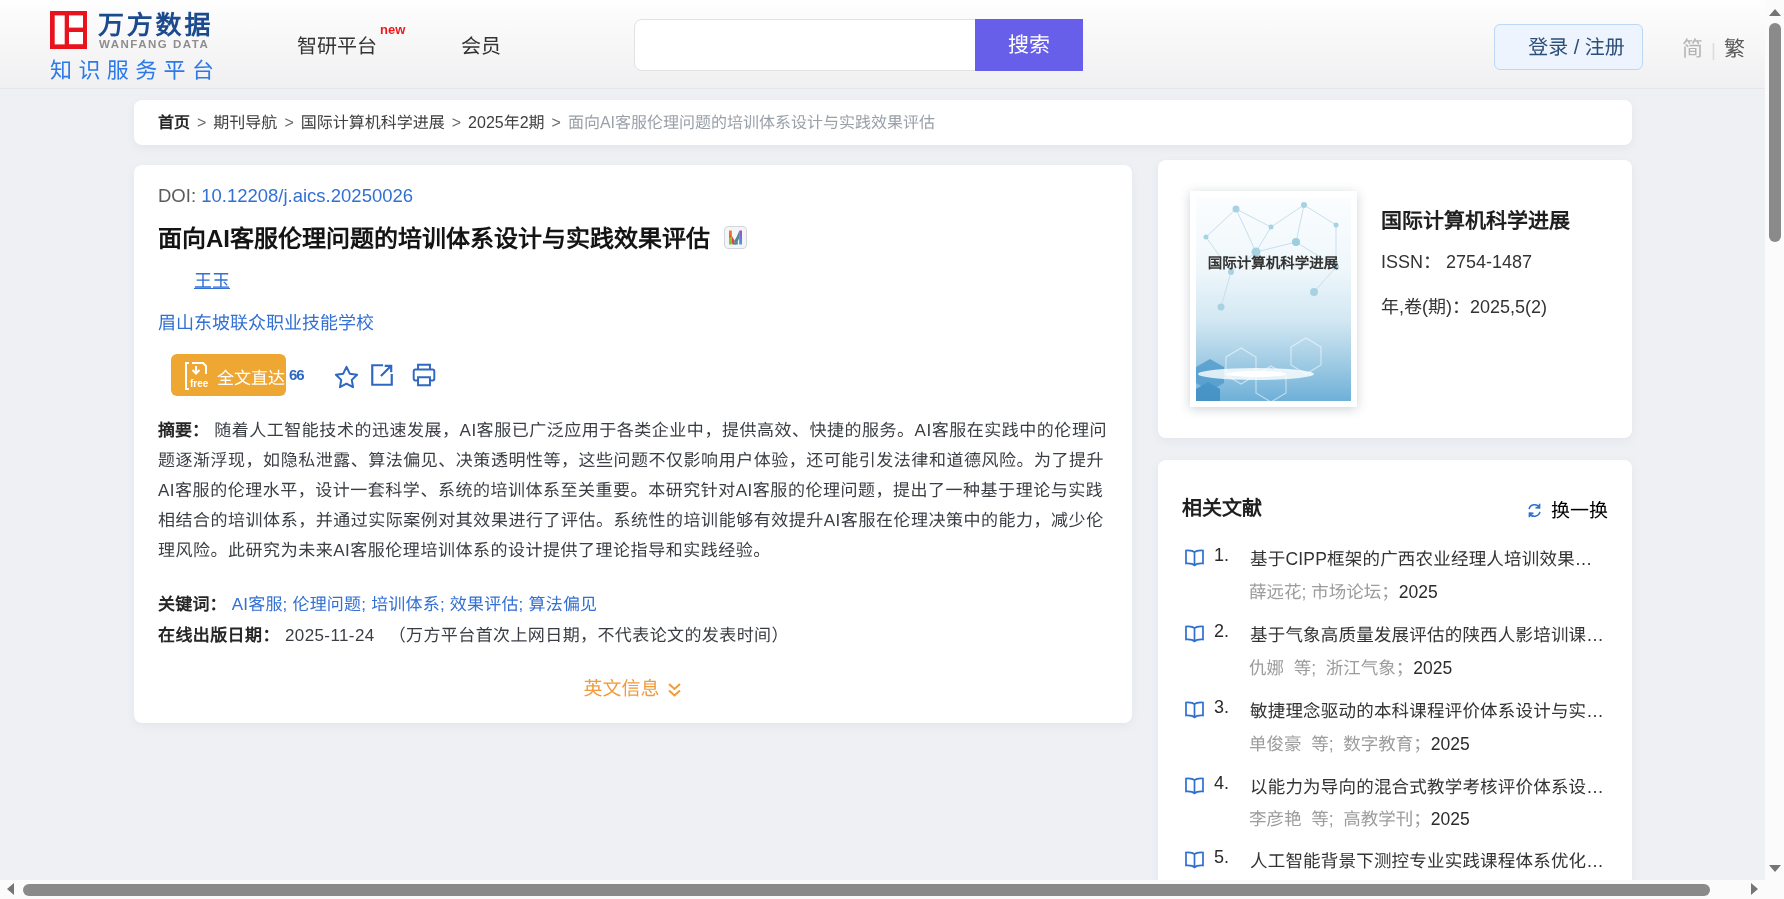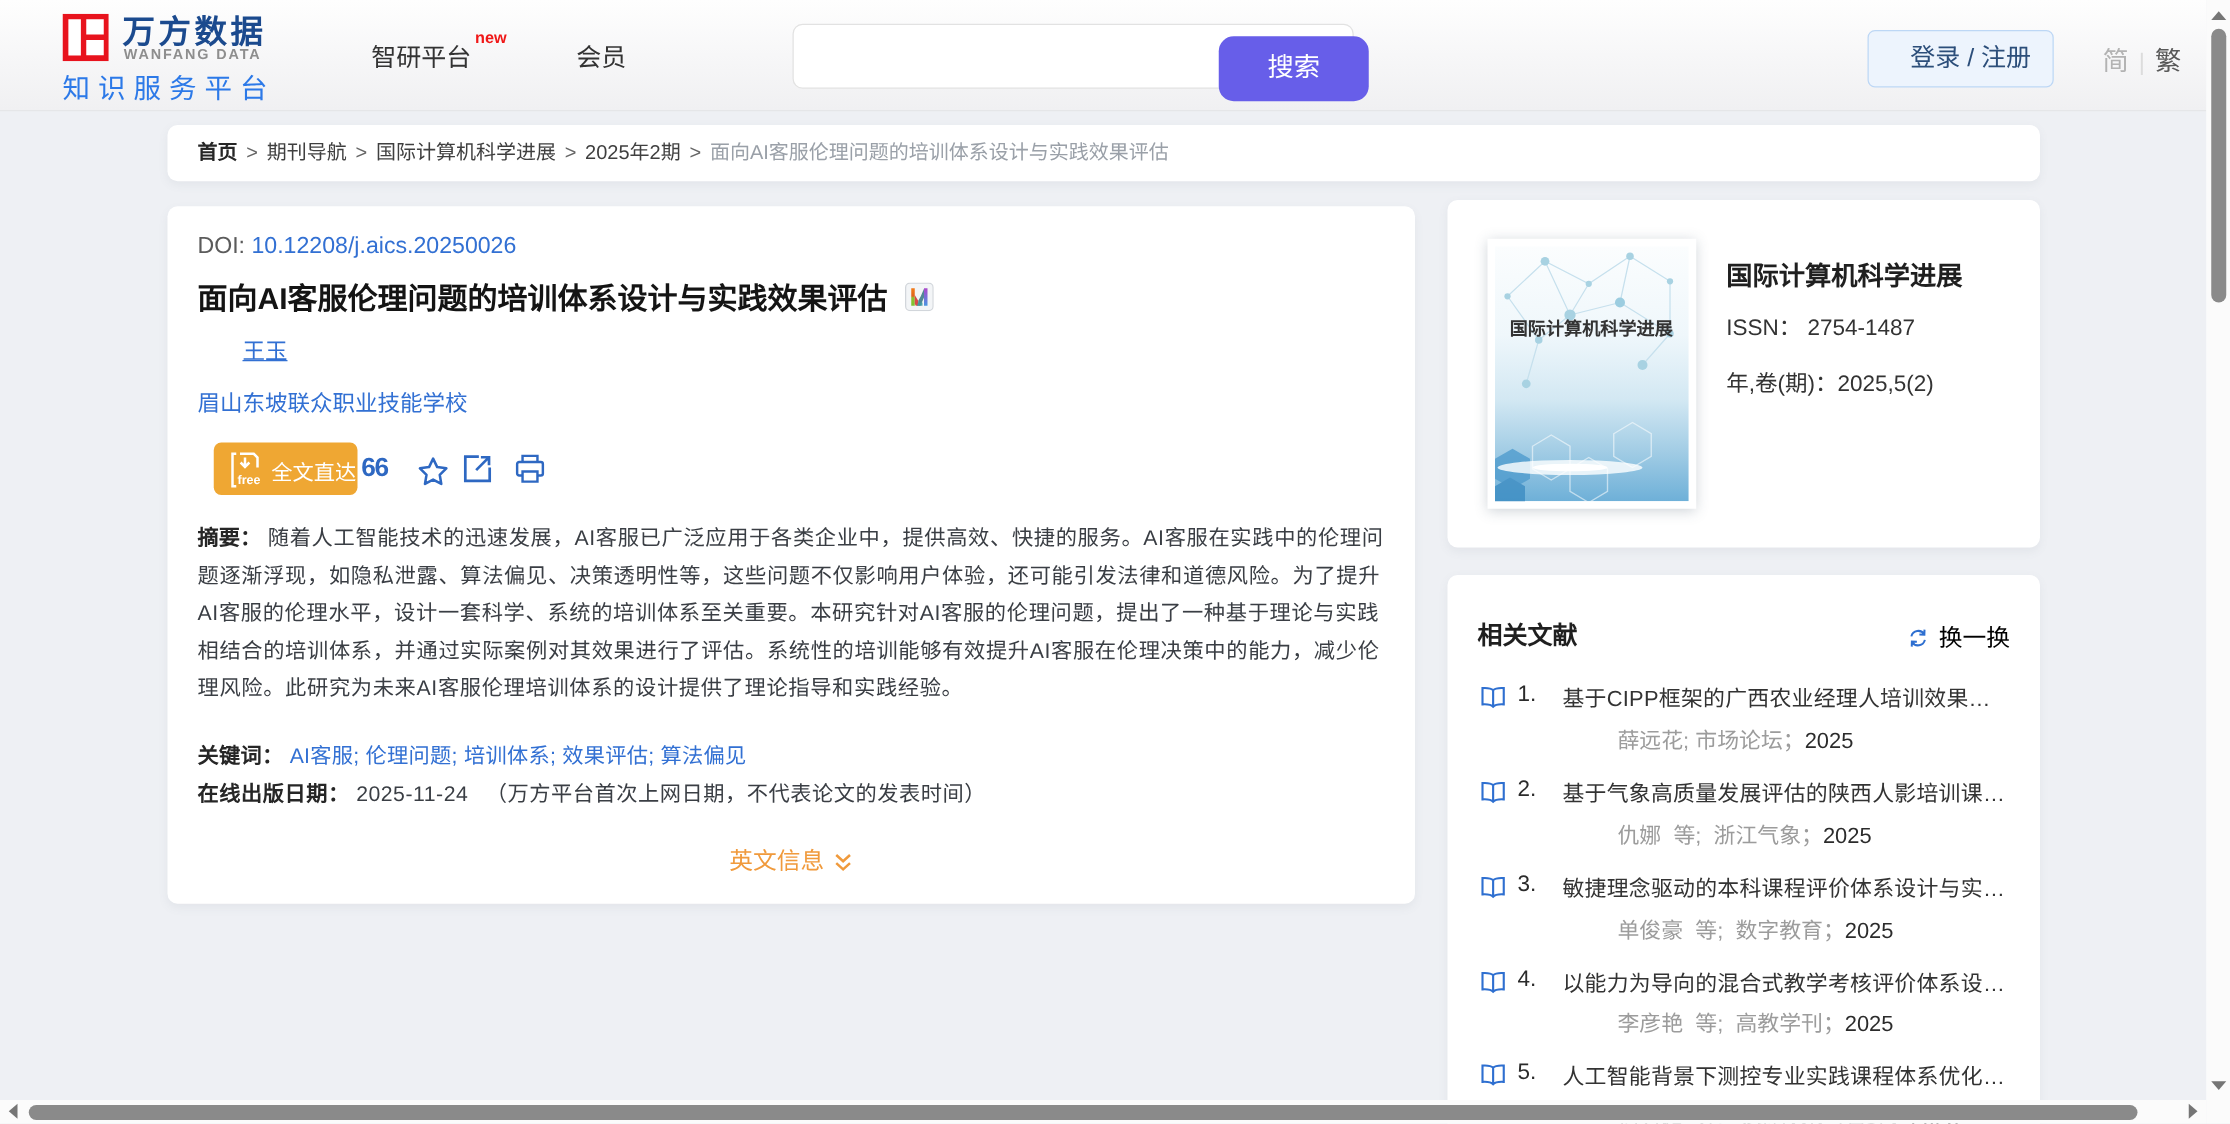--- a/index.html
+++ b/index.html
@@ -14,22 +14,22 @@
 #logoicon { position:absolute; left:50px; top:11px; }
 #logocn { position:absolute; left:98px; top:12px; font-size:26px; line-height:26px; font-weight:bold; color:#1b4a8e; letter-spacing:2.8px; }
 #logoen { position:absolute; left:99px; top:39px; font-size:11.5px; line-height:11px; font-weight:bold; color:#8e8e8e; letter-spacing:1.5px; }
 #logosub { position:absolute; left:50px; top:52px; font-size:22px; color:#2c79e8; letter-spacing:6.4px; }
 .navitem { position:absolute; top:30px; font-size:20px; color:#333; }
 #nav1 { left:297px; }
 #navnew { position:absolute; left:380px; top:22px; font-size:13px; color:#f01818; font-weight:bold; }
 #nav2 { left:461px; }
 #searchbox { position:absolute; left:634px; top:19px; width:449px; height:52px; background:#fff;
   border:1px solid #e2e2e2; border-radius:8px; }
-#searchbtn { position:absolute; left:975px; top:29px; width:120px; height:52px; background:#675ee9;
-  border-radius:12px; color:#fff; font-size:21px; text-align:center; line-height:52px; }
+#searchbtn { position:absolute; left:975px; top:19px; width:108px; height:52px; background:#675ee9;
+  border-radius:0; color:#fff; font-size:21px; text-align:center; line-height:52px; }
 #loginbtn { position:absolute; left:1494px; top:24px; width:149px; height:46px; background:#edf4fd;
   border:1px solid #bdd7f5; border-radius:6px; color:#2c4e7a; font-size:20px; text-align:center; line-height:44px;padding-left:16px; }
 #lang { position:absolute; left:1682px; top:32px; font-size:21px; color:#b3b3b3; }
 #lang .sep { color:#dcdcdc; padding:0 8px; font-size:19px; }
 #lang .tr { color:#595959; }
 
 
 #crumb { position:absolute; left:134px; top:100px; width:1498px; height:45px; background:#fff;
   border-radius:8px; box-shadow:0 3px 8px rgba(100,110,130,.08); font-size:16px; line-height:45px; color:#3f3f3f;
   padding-left:24px; white-space:nowrap; }
@@ -44,21 +44,21 @@
 #doi a { color:#3270d3; text-decoration:none; }
 #title { position:absolute; left:24px; top:54px; font-size:24px; font-weight:bold; color:#141414; white-space:nowrap; }
 #mbadge { position:absolute; left:590px; top:61px; }
 #author { position:absolute; left:24px; top:101px; font-size:18px; color:#3270d3; text-decoration:underline;margin-left:36px; }
 #affil { position:absolute; left:24px; top:143px; font-size:18px; color:#3270d3; }
 #btnrow { position:absolute; left:25px; top:189px; height:42px; }
 #fullbtn { position:absolute; left:0; top:0; width:115px; height:42px; background:#efa733; border-radius:6px;
   color:#fff; font-size:19px;margin-left:12px; }
 #fullbtn span { position:absolute; left:46px; top:10px; font-size:17px; }
 #fullbtn svg { position:absolute; left:11px; top:6px; }
-#quote66 { position:absolute; left:130px; top:10px; font-size:21px; font-weight:bold; color:#2e68c2; letter-spacing:-1px; line-height:21px; }
+#quote66 { position:absolute; left:130px; top:10px; font-size:15px; font-weight:bold; color:#2e68c2; letter-spacing:-1px; line-height:21px; }
 .iconb { position:absolute; top:8px; }
 #icostar { left:174px; top:10px; }
 #icoshare { left:210px; }
 #icoprint { left:252px; }
 
 #abs { position:absolute; left:24px; top:251px; font-size:17px; line-height:30px; color:#3a3e44; white-space:nowrap; letter-spacing:0.52px; }
 #abs b { color:#262626; letter-spacing:0; }
 #kw { position:absolute; left:24px; top:425px; letter-spacing:0.2px; font-size:17px; color:#262626; font-weight:bold; white-space:nowrap; }
 #kw a { font-weight:normal; color:#3270d3; text-decoration:none; }
 #pub { position:absolute; left:24px; top:456px; font-size:17px; color:#3a3e44; white-space:nowrap; letter-spacing:0.4px; }
@@ -78,21 +78,21 @@
 #side2 { position:absolute; left:1158px; top:460px; width:474px; height:439px; background:#fff;
   border-radius:8px 8px 0 0; box-shadow:0 3px 8px rgba(100,110,130,.08); }
 #rltitle { position:absolute; left:24px; top:32px; font-size:20px; font-weight:bold; color:#1f1f1f; }
 #huan { position:absolute; right:24px; top:35px; font-size:19px; color:#000000; }
 #huan svg { vertical-align:-2px; margin-right:8px; }
 .ritem { position:absolute; left:26px; width:430px; height:26px; white-space:nowrap; }
 .ritem svg { vertical-align:-6px; }
 .rnum { display:inline-block; width:36px; margin-left:9px; font-size:18px; color:#2b2b2b; }
 .rtitle { display:inline-block; vertical-align:top; max-width:358px; overflow:hidden; text-overflow:ellipsis;
   font-size:17.5px; color:#333; letter-spacing:0.2px; }
-.rauth { position:absolute; left:91px; width:380px; font-size:17.5px; color:#9c9c9c; white-space:nowrap;margin-left:45px; }
+.rauth { position:absolute; left:91px; width:380px; font-size:17.5px; color:#9c9c9c; white-space:nowrap; }
 .rauth .yr { color:#2b2b2b; }
 
 
 #vtrack { position:absolute; left:1765px; top:0; width:19px; height:899px; background:#fbfbfb; }
 #vthumb { position:absolute; left:3.5px; top:23px; width:12px; height:219px; background:#8a8a8a; border-radius:6px; }
 #vup { position:absolute; left:3.5px; top:9px; width:0; height:0; border-left:6px solid transparent; border-right:6px solid transparent; border-bottom:7px solid #757575; }
 #vdn { position:absolute; left:3.5px; top:865px; width:0; height:0; border-left:6px solid transparent; border-right:6px solid transparent; border-top:7px solid #757575; }
 #htrack { position:absolute; left:0; top:880px; width:1765px; height:19px; background:#fbfbfb; }
 #hthumb { position:absolute; left:23px; top:4px; width:1687px; height:12px; background:#8a8a8a; border-radius:6px; }
 #hlf { position:absolute; left:7px; top:3px; width:0; height:0; border-top:6.5px solid transparent; border-bottom:6.5px solid transparent; border-right:7px solid #757575; }

